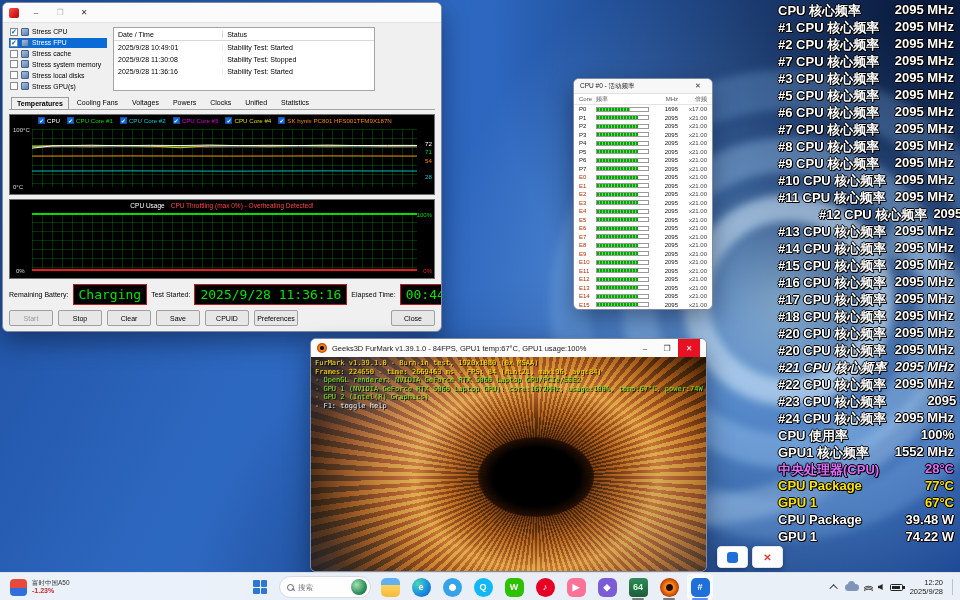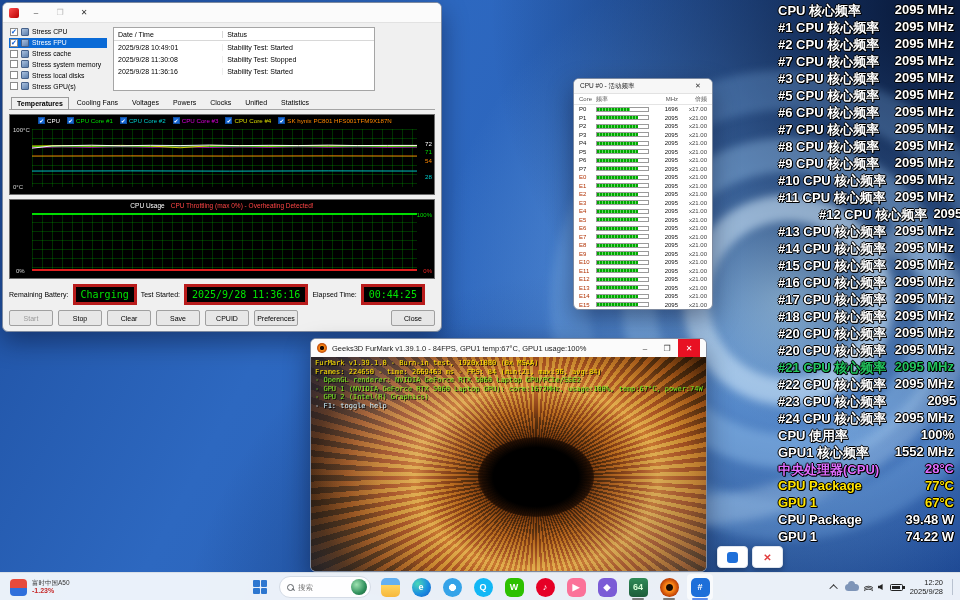--- a/index.html
+++ b/index.html
@@ -67,21 +67,21 @@
                      repeating-linear-gradient(to bottom,rgba(0,190,0,.25) 0 1px,transparent 1px 9px);}
   .ggrid svg{width:100%;height:100%;display:block;}
   .ylab{position:absolute;font-size:6px;color:#d8d8d8;z-index:2;}
   .gval{position:absolute;right:2px;font-size:6.2px;z-index:2;}
   .g2head{position:absolute;top:2px;left:0;right:0;display:flex;justify-content:center;gap:6px;font-size:6.5px;z-index:2;white-space:nowrap;}
   .g2title{color:#fff;}
   .g2warn{color:#ff4545;}
   .uline{position:absolute;left:0;right:0;height:2px;background:#00dd00;top:0;}
   .uline.red{top:auto;bottom:0;background:#e02020;}
   .statusrow{display:flex;align-items:center;gap:4px;font-size:7px;margin-top:5px;white-space:nowrap;}
-  .lcd{background:#000;color:#00e400;font-family:"DejaVu Sans Mono",monospace;font-size:10px;padding:2px 5px;border:3px solid #b91c1c;}
+  .lcd{background:#000;color:#00e400;font-family:"DejaVu Sans Mono",monospace;font-size:13px;padding:2px 5px;border:1px solid #b91c1c;}
   .btnrow{display:flex;gap:5px;margin-top:5px;align-items:center;}
   .abtn{font-family:"Liberation Sans",sans-serif;font-size:7px;height:16px;min-width:44px;background:#e7e7e7;border:1px solid #a0a0a0;border-radius:2px;}
   .abtn.close{margin-left:auto;}
 
   
   .cpupanel{left:573px;top:78px;width:140px;height:232px;background:#fff;}
   .cpupanel .titlebar{height:15px;background:#f7f7f7;}
   .cpupanel .title{font-size:6.5px;}
   .cpupanel .tbc{width:16px;font-size:7px;}
   .chead{display:flex;align-items:center;height:11px;font-size:6px;color:#555;padding:0 5px;border-bottom:1px solid #e4e4e4;}
@@ -247,21 +247,21 @@
         <span class="osd-value">2095 MHz</span>
       </div>
       <div class="osd-row" style="color: rgb(255, 255, 255);">
         <span class="osd-label">#20 CPU 核心频率</span>
         <span class="osd-value">2095 MHz</span>
       </div>
       <div class="osd-row" style="color: rgb(255, 255, 255);">
         <span class="osd-label">#20 CPU 核心频率</span>
         <span class="osd-value">2095 MHz</span>
       </div>
-      <div class="osd-row" style="color: #22c55e;">
+      <div class="osd-row" style="color: #ffffff; font-style: italic;">
         <span class="osd-label">#21 CPU 核心频率</span>
         <span class="osd-value">2095 MHz</span>
       </div>
       <div class="osd-row" style="color: rgb(255, 255, 255);">
         <span class="osd-label">#22 CPU 核心频率</span>
         <span class="osd-value">2095 MHz</span>
       </div>
       <div class="osd-row" style="color: rgb(255, 255, 255); gap: 35px;">
         <span class="osd-label">#23 CPU 核心频率</span>
         <span class="osd-value">2095 MHz</span>

